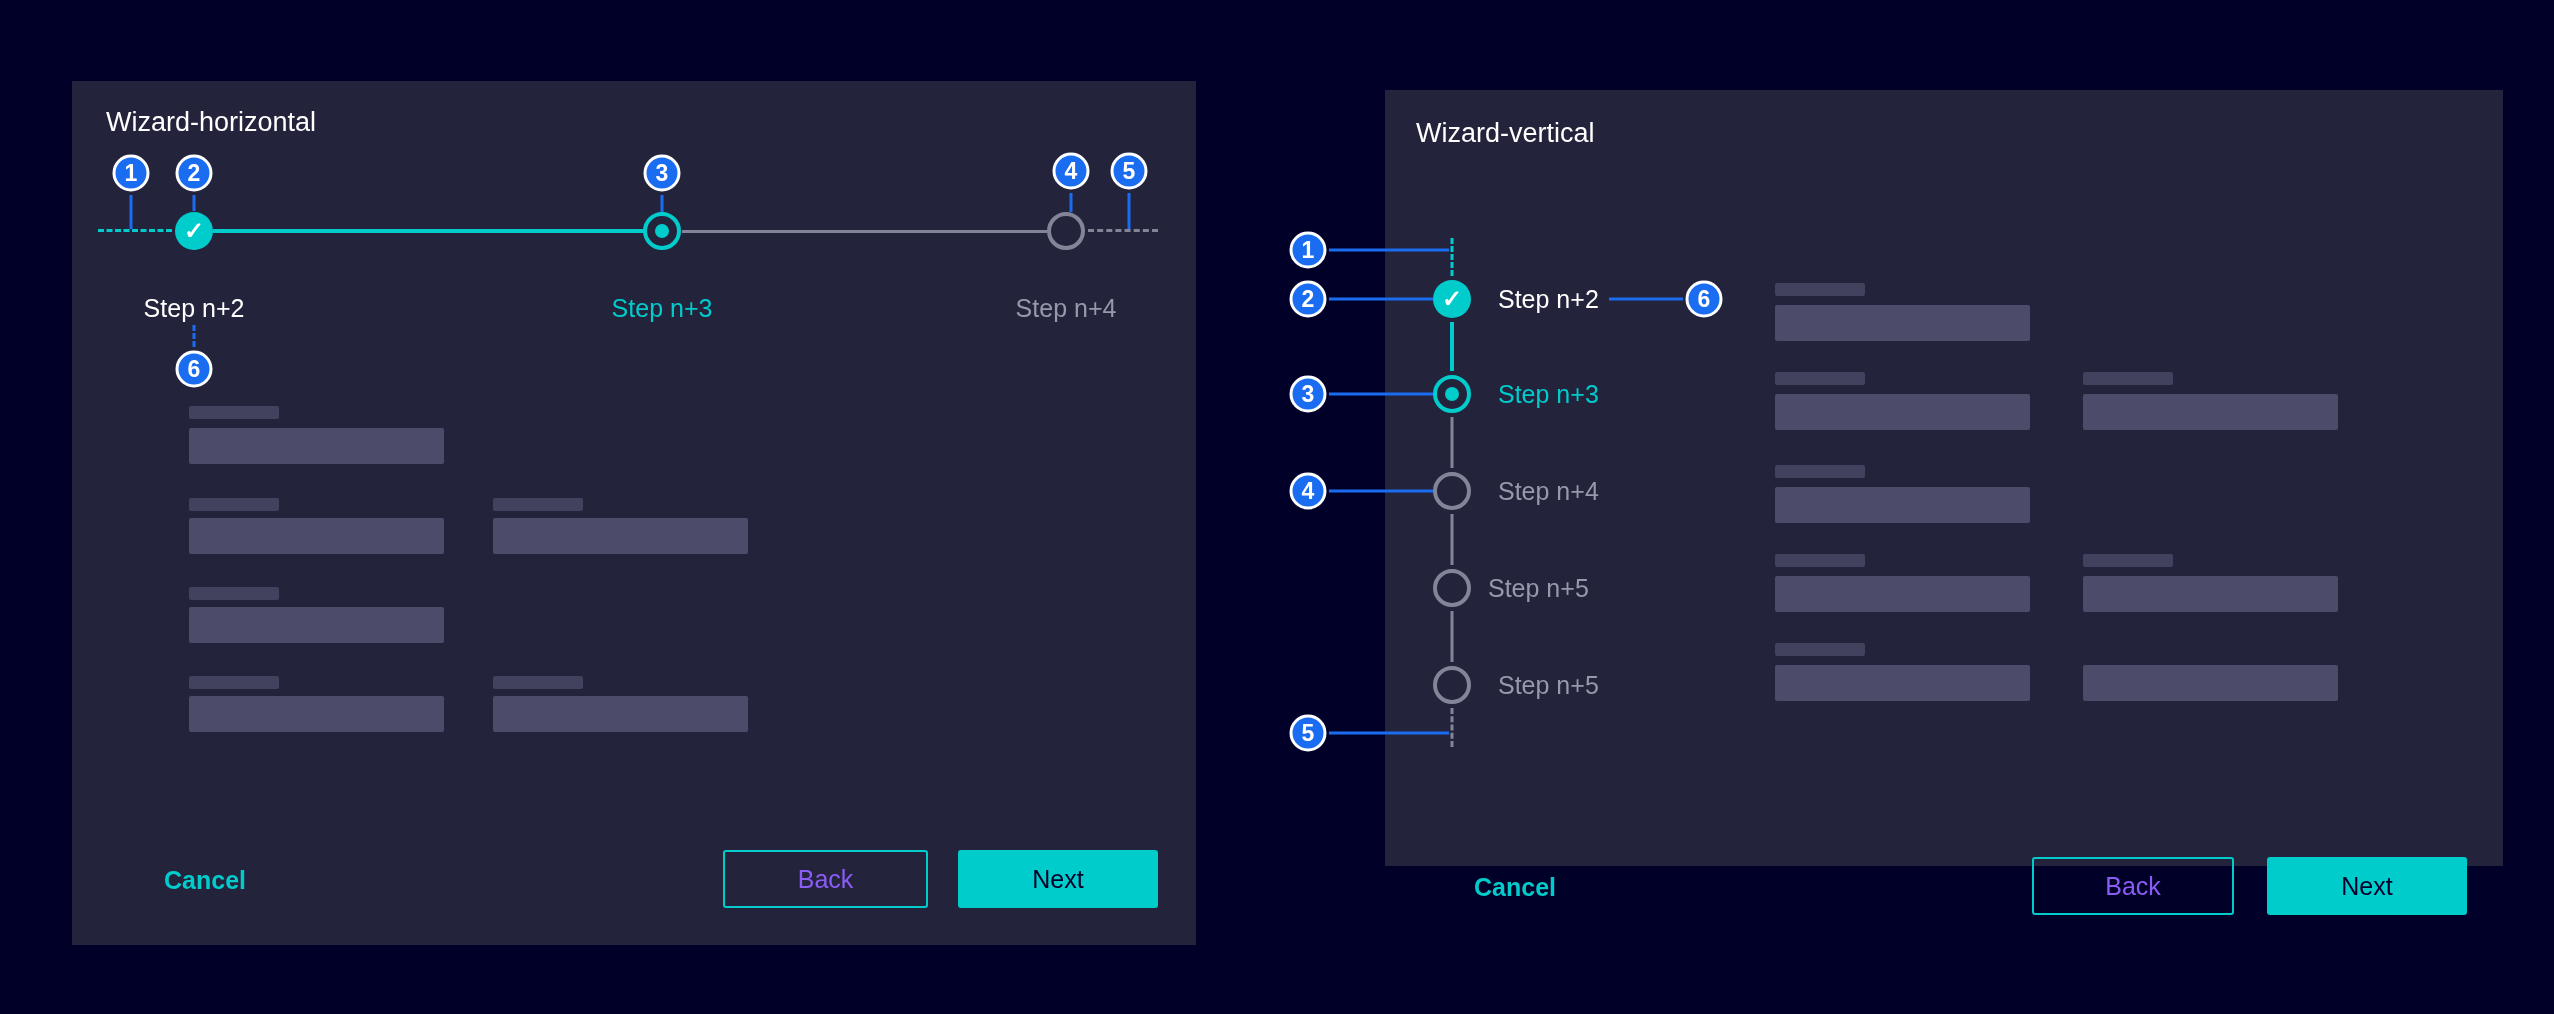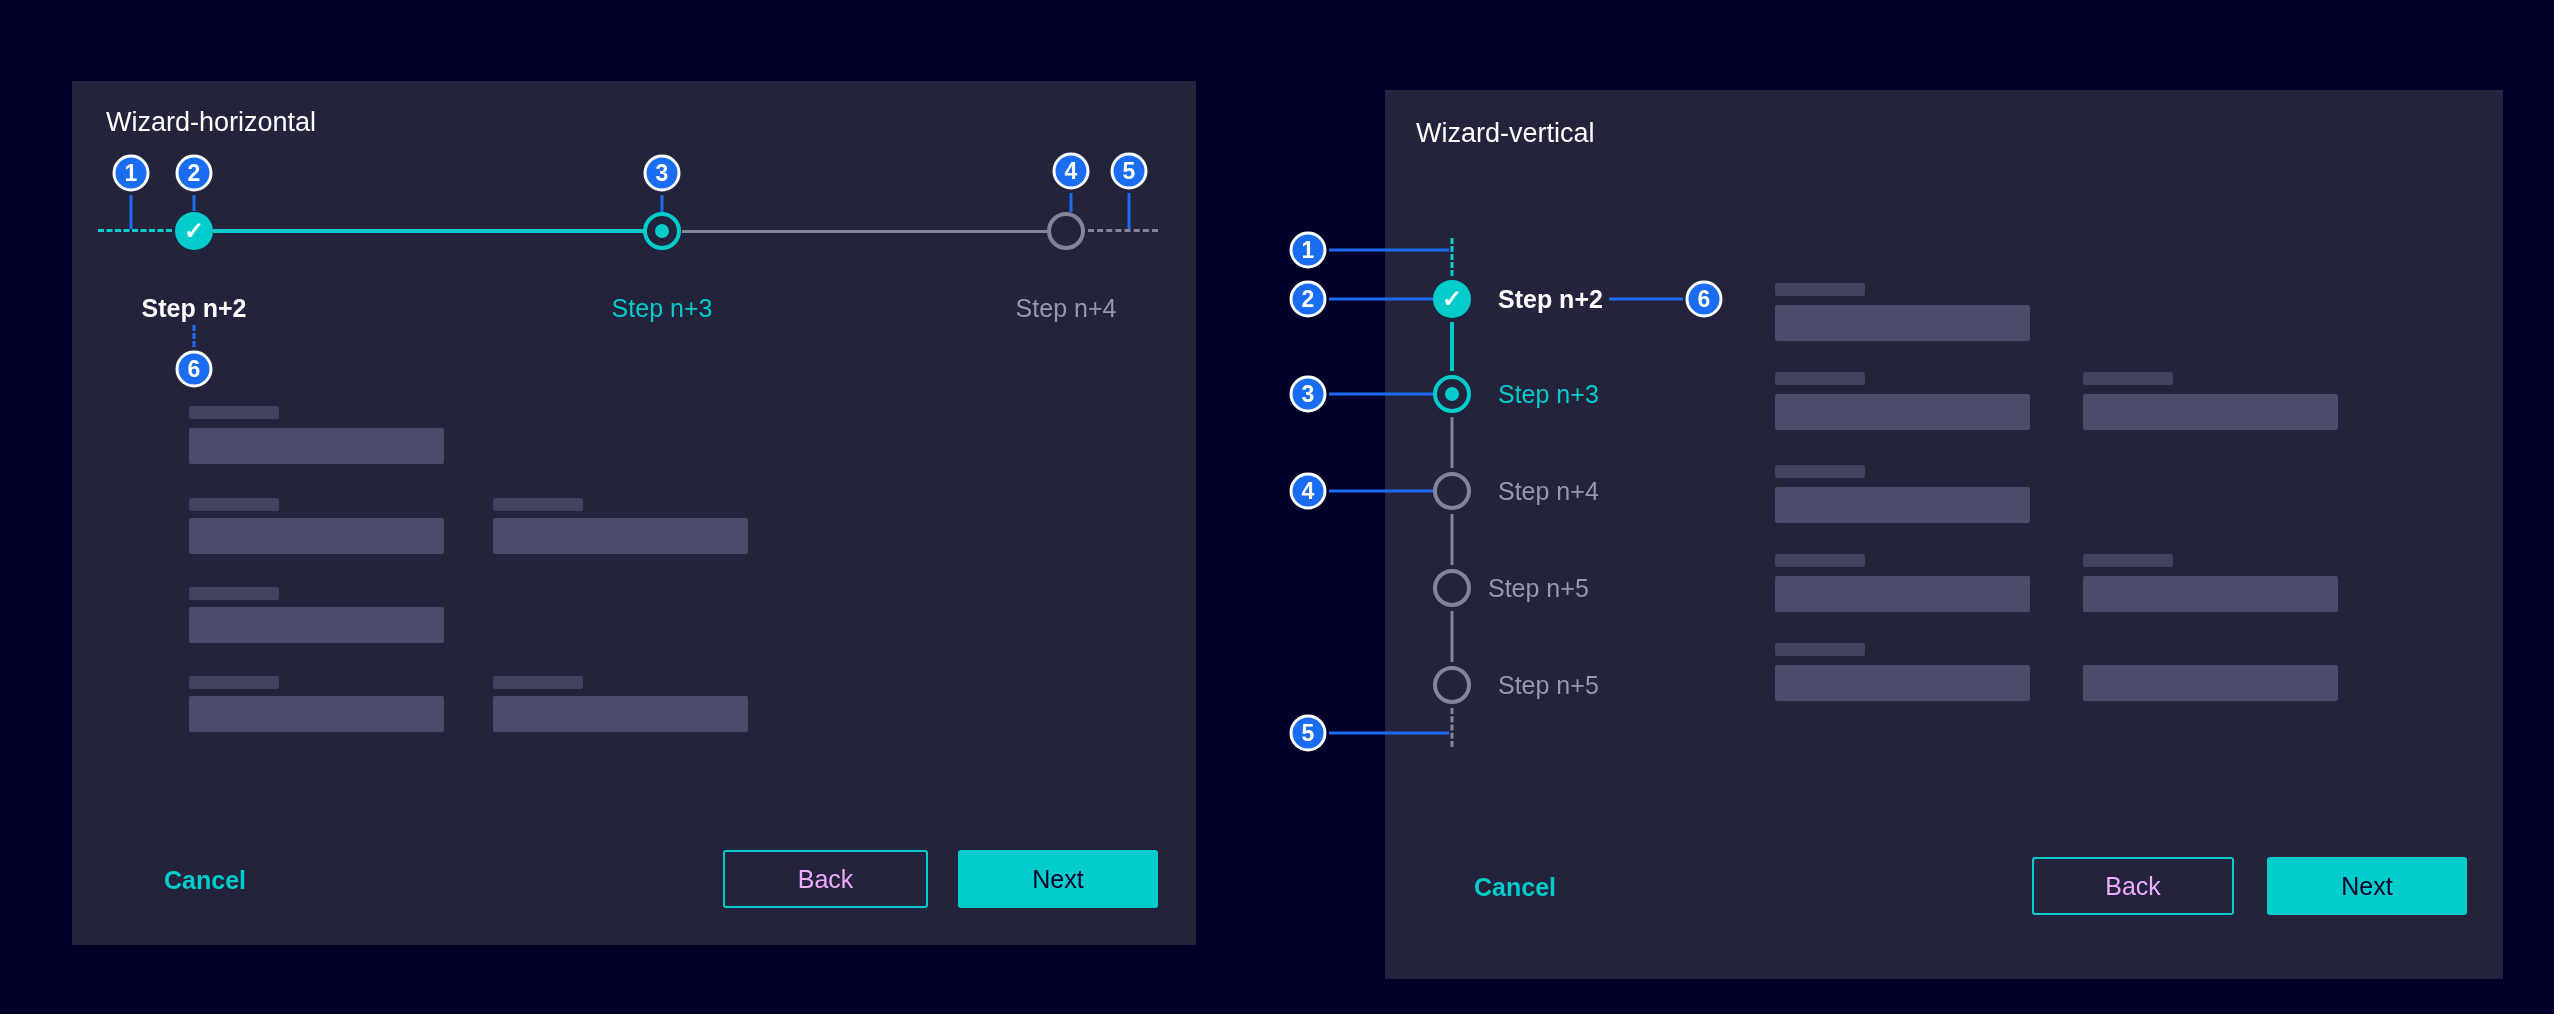--- a/index.html
+++ b/index.html
@@ -26,21 +26,21 @@
   .dash-h.gray { border-color:#848499; }
   .line-v { position:absolute; width:4px; background:#00cccc; transform:translateX(-50%); }
   .line-v.gray { width:3px; background:#848499; }
   .dash-v { position:absolute; width:0; border-left:3px dashed #00cccc; transform:translateX(-50%); }
   .dash-v.gray { border-color:#848499; }
 
   
   .steplabel { position:absolute; font-size:25px; line-height:30px; white-space:nowrap; }
   .cx { transform:translateX(-50%); }
   .cy { transform:translateY(-50%); }
-  .lab-done { color:#ffffff;font-weight:bold; }
+  .lab-done { color:#ffffff; }
   .lab-current { color:#00cccc; }
   .lab-open { color:#9898ab; }
 
   
   .badge { position:absolute; width:37px; height:37px; border:3px solid #ffffff;
            border-radius:50%; background:#1a6cf0; color:#ffffff; font-size:23px;
            font-weight:700; display:flex; align-items:center; justify-content:center;
            transform:translate(-50%,-50%); z-index:5; }
   .vconn { position:absolute; width:3px; background:#1a6cf0; transform:translateX(-50%); }
   .vconn.dashed { width:0; background:transparent; border-left:3px dashed #1a6cf0; }
@@ -49,21 +49,21 @@
   
   .sk-label { position:absolute; width:90px; height:13px; background:#42425e; border-radius:2px; }
   .sk-input { position:absolute; width:255px; height:36px; background:#4c4c6a; border-radius:2px; }
 
   
   .cancel { position:absolute; color:#00cccc; font-size:25px; font-weight:700;
             line-height:30px; cursor:pointer; white-space:nowrap; }
   .btn { position:absolute; height:58px; font-family:inherit; font-size:25px;
          border-radius:3px; cursor:pointer; display:flex; align-items:center;
          justify-content:center; }
-  .btn.outline { background:transparent; border:2px solid #00cccc; color:#f0abfc; }
+  .btn.outline { background:transparent; border:2px solid #00cccc; color:#8b5cf6; }
   .btn.primary { background:#00cccc; border:none; color:#000028; }
 </style>
 </head>
 <body>
 
 <div class="page">
 
   <section class="panel" style="left:72px;top:81px;width:1124px;height:864px">
 
     <h2 class="title" style="left:34px;top:24px">Wizard-horizontal</h2>
@@ -116,21 +116,21 @@
       <div class="sk-input" style="left:117px;top:615px"></div>
       <div class="sk-label" style="left:421px;top:595px"></div>
       <div class="sk-input" style="left:421px;top:615px"></div>
     </div>
 
     <div class="cancel" style="left:92px;top:784px">Cancel</div>
     <button class="btn outline" style="left:651px;top:769px;width:205px">Back</button>
     <button class="btn primary" style="left:886px;top:769px;width:200px">Next</button>
   </section>
 
-  <section class="panel" style="left:1385px;top:90px;width:1118px;height:889px">
+  <section class="panel" style="left:1385px;top:90px;width:1118px;height:776px">
 
     <h2 class="title" style="left:31px;top:26px">Wizard-vertical</h2>
 
     <div>
       <div class="dash-v" style="left:67px;top:148px;height:38px"></div>
       <div class="circ done" style="left:67px;top:209px">
         <span>✓</span>
       </div>
       <div class="line-v" style="left:67px;top:232px;height:49px"></div>
       <div class="circ current" style="left:67px;top:304px">

